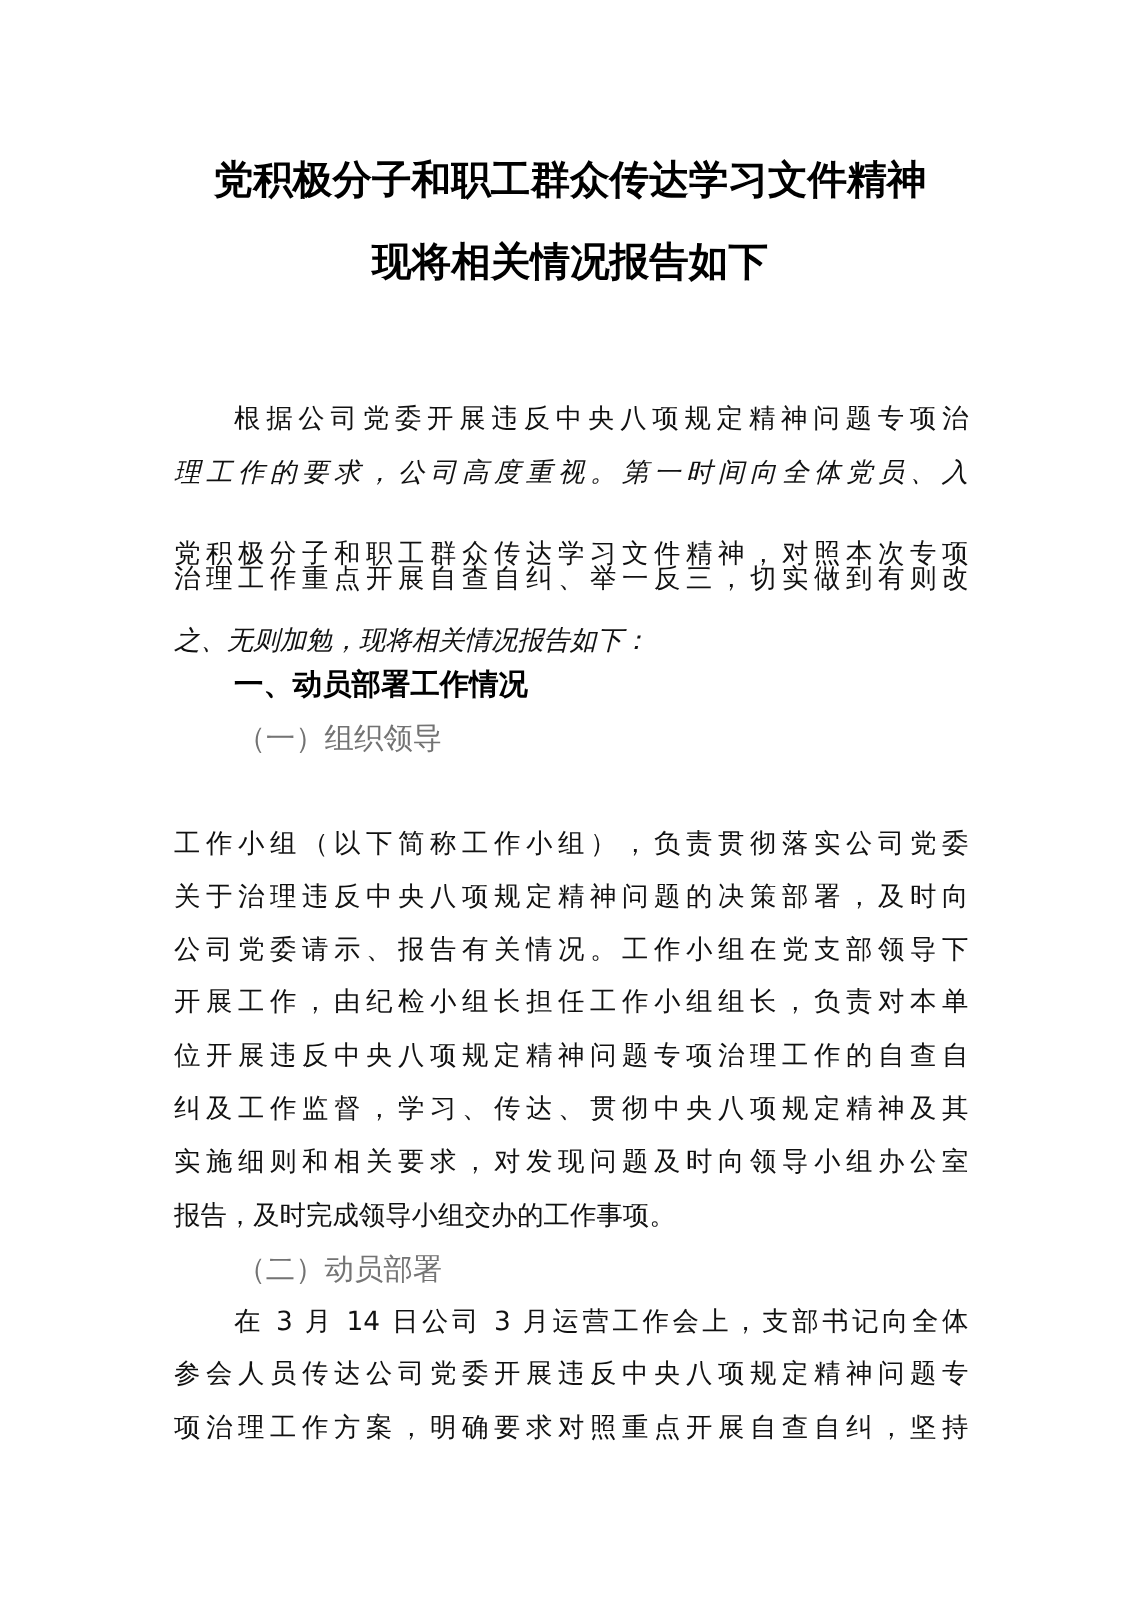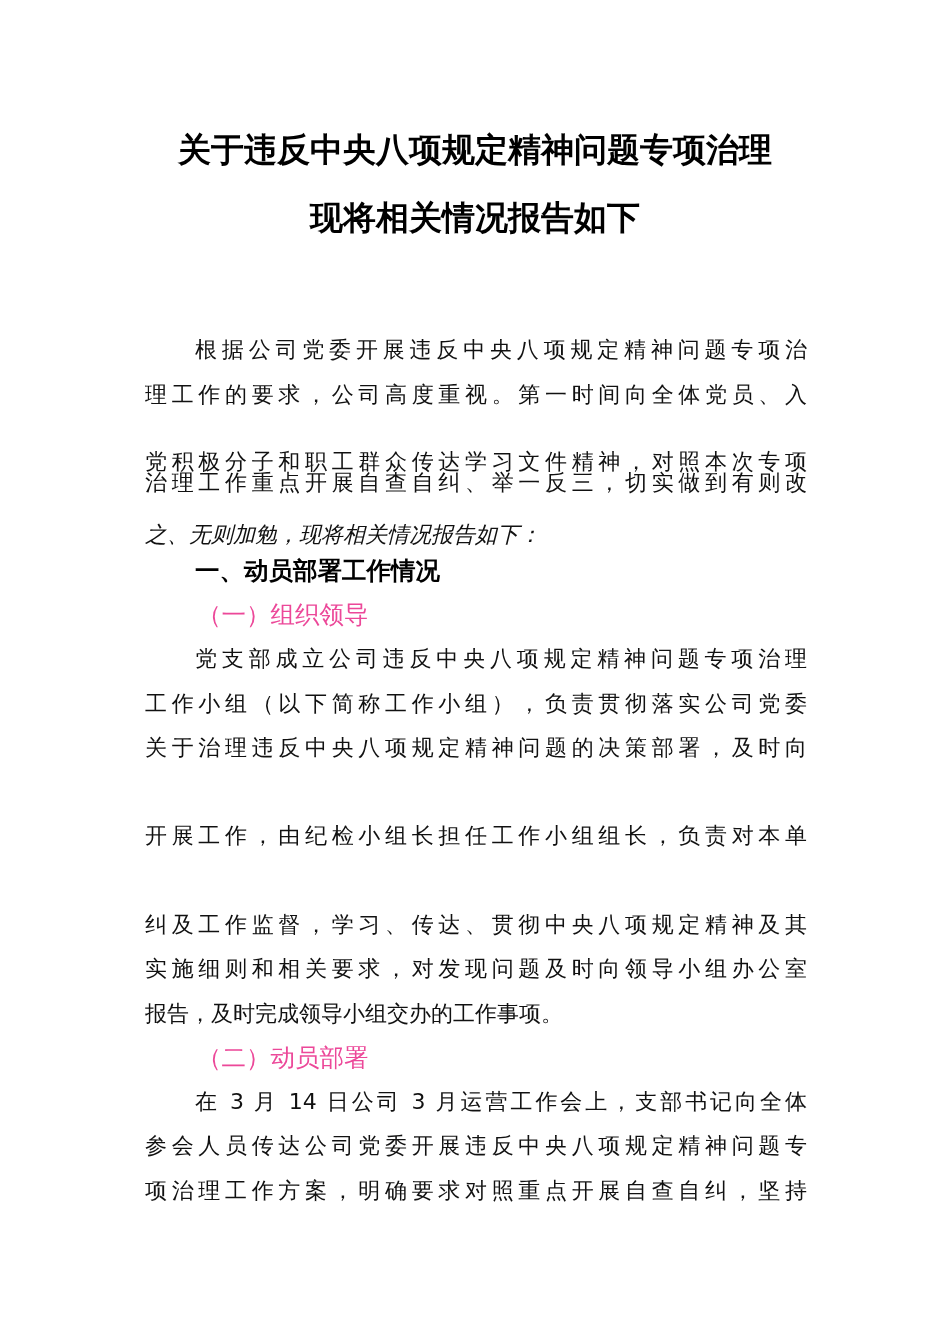--- a/index.html
+++ b/index.html
@@ -63,45 +63,46 @@
       white-space: nowrap;
       color: #000000;
     }
     .heading2 {
       position: absolute;
       left: 197px;
       font-family: "DejaVu Sans", "Liberation Sans", sans-serif;
       font-size: 24.5px;
       line-height: 30px;
       white-space: nowrap;
-      color: #ec4899;
+      color: #737373;
     }
   </style>
 </head>
 <body>
 
 <div class="page">
 
-  <div class="title-line" style="top:128px;">关于违反中央八项规定精神问题专项治理</div>
+  <div class="title-line" style="top:128px;">党积极分子和职工群众传达学习文件精神</div>
   <div class="title-line" style="top:196px;">现将相关情况报告如下</div>
 
   <div class="line indent" style="top:335px;">根据公司党委开展违反中央八项规定精神问题专项治</div>
-  <div class="line" style="top:380px;">理工作的要求，公司高度重视。第一时间向全体党员、入</div>
+  <div class="line" style="top:380px;font-style:italic;">理工作的要求，公司高度重视。第一时间向全体党员、入</div>
   <div class="line" style="top:447px;">党积极分子和职工群众传达学习文件精神，对照本次专项</div>
   <div class="line" style="top:468px;">治理工作重点开展自查自纠、举一反三，切实做到有则改</div>
   <div class="line last" style="top:520px;font-style:italic;">之、无则加勉，现将相关情况报告如下：</div>
 
   <div class="heading1" style="top:556px;">一、动员部署工作情况</div>
 
   <div class="heading2" style="top:600px;">（一）组织领导</div>
 
-  <div class="line indent" style="top:644px;">党支部成立公司违反中央八项规定精神问题专项治理</div>
   <div class="line" style="top:689px;">工作小组（以下简称工作小组），负责贯彻落实公司党委</div>
   <div class="line" style="top:733px;">关于治理违反中央八项规定精神问题的决策部署，及时向</div>
+  <div class="line" style="top:777px;">公司党委请示、报告有关情况。工作小组在党支部领导下</div>
   <div class="line" style="top:821px;">开展工作，由纪检小组长担任工作小组组长，负责对本单</div>
+  <div class="line" style="top:866px;">位开展违反中央八项规定精神问题专项治理工作的自查自</div>
   <div class="line" style="top:910px;">纠及工作监督，学习、传达、贯彻中央八项规定精神及其</div>
   <div class="line" style="top:954px;">实施细则和相关要求，对发现问题及时向领导小组办公室</div>
   <div class="line last" style="top:999px;">报告，及时完成领导小组交办的工作事项。</div>
 
   <div class="heading2" style="top:1043px;">（二）动员部署</div>
 
   <div class="line indent" style="top:1087px;">在 3 月 14 日公司 3 月运营工作会上，支部书记向全体</div>
   <div class="line" style="top:1131px;">参会人员传达公司党委开展违反中央八项规定精神问题专</div>
   <div class="line" style="top:1176px;">项治理工作方案，明确要求对照重点开展自查自纠，坚持</div>
 

